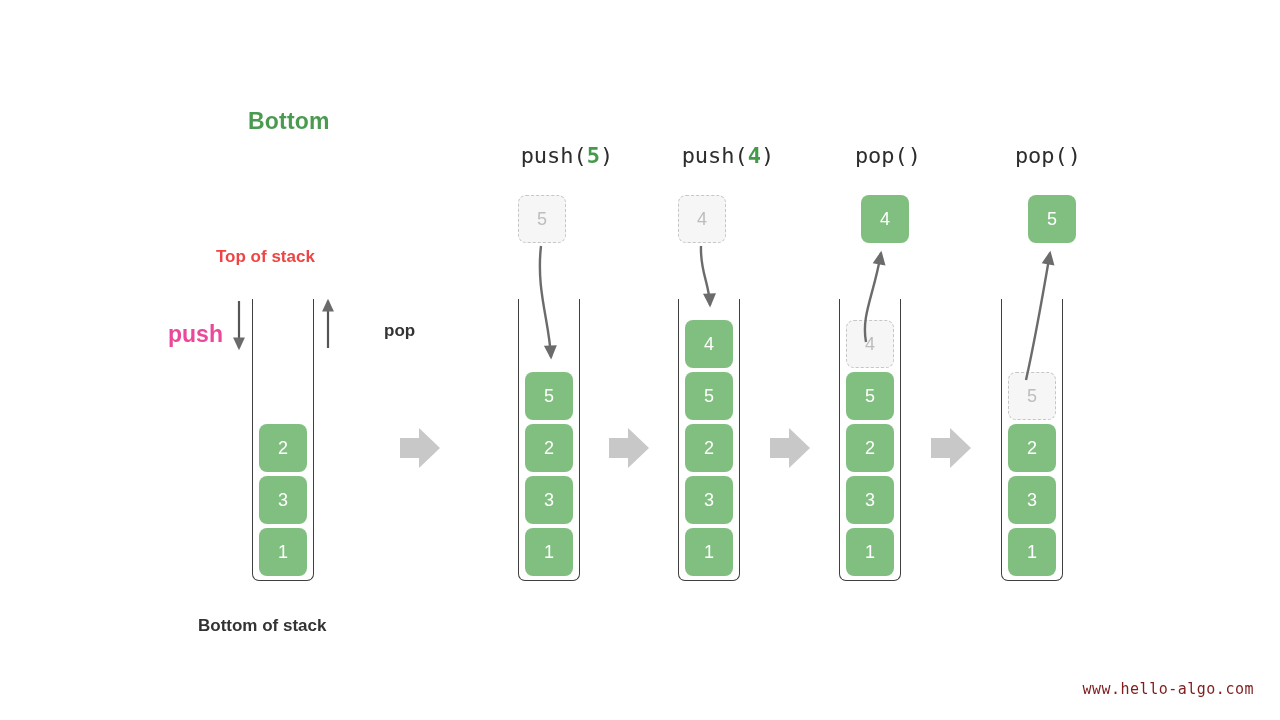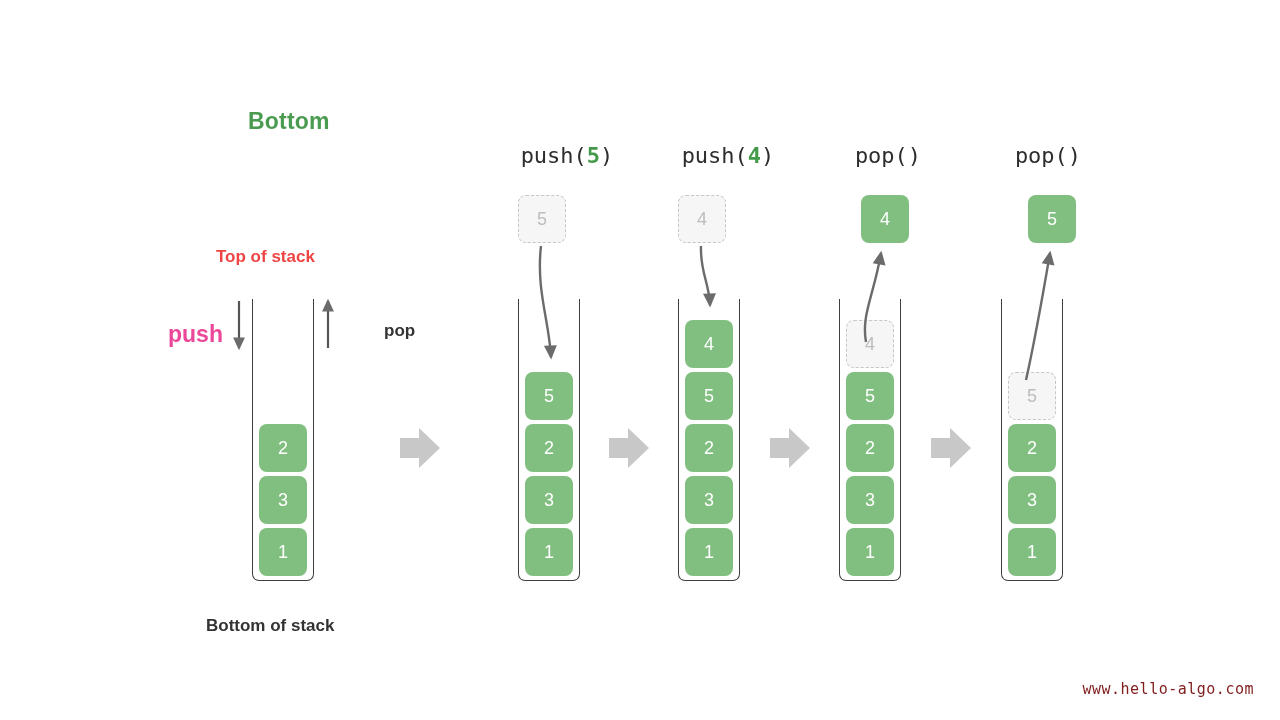--- a/index.html
+++ b/index.html
@@ -42,21 +42,20 @@
     white-space: nowrap;
   }
   .label-bottom {
     position: absolute;
     left: 198px;
     top: 616px;
     font-size: 17px;
     font-weight: bold;
     color: #333333;
     white-space: nowrap;
-    margin-left: 8px;
   }
   .label-push {
     position: absolute;
     left: 168px;
     top: 321px;
     font-size: 23px;
     font-weight: bold;
     color: #ec4899;
     white-space: nowrap;
   }

